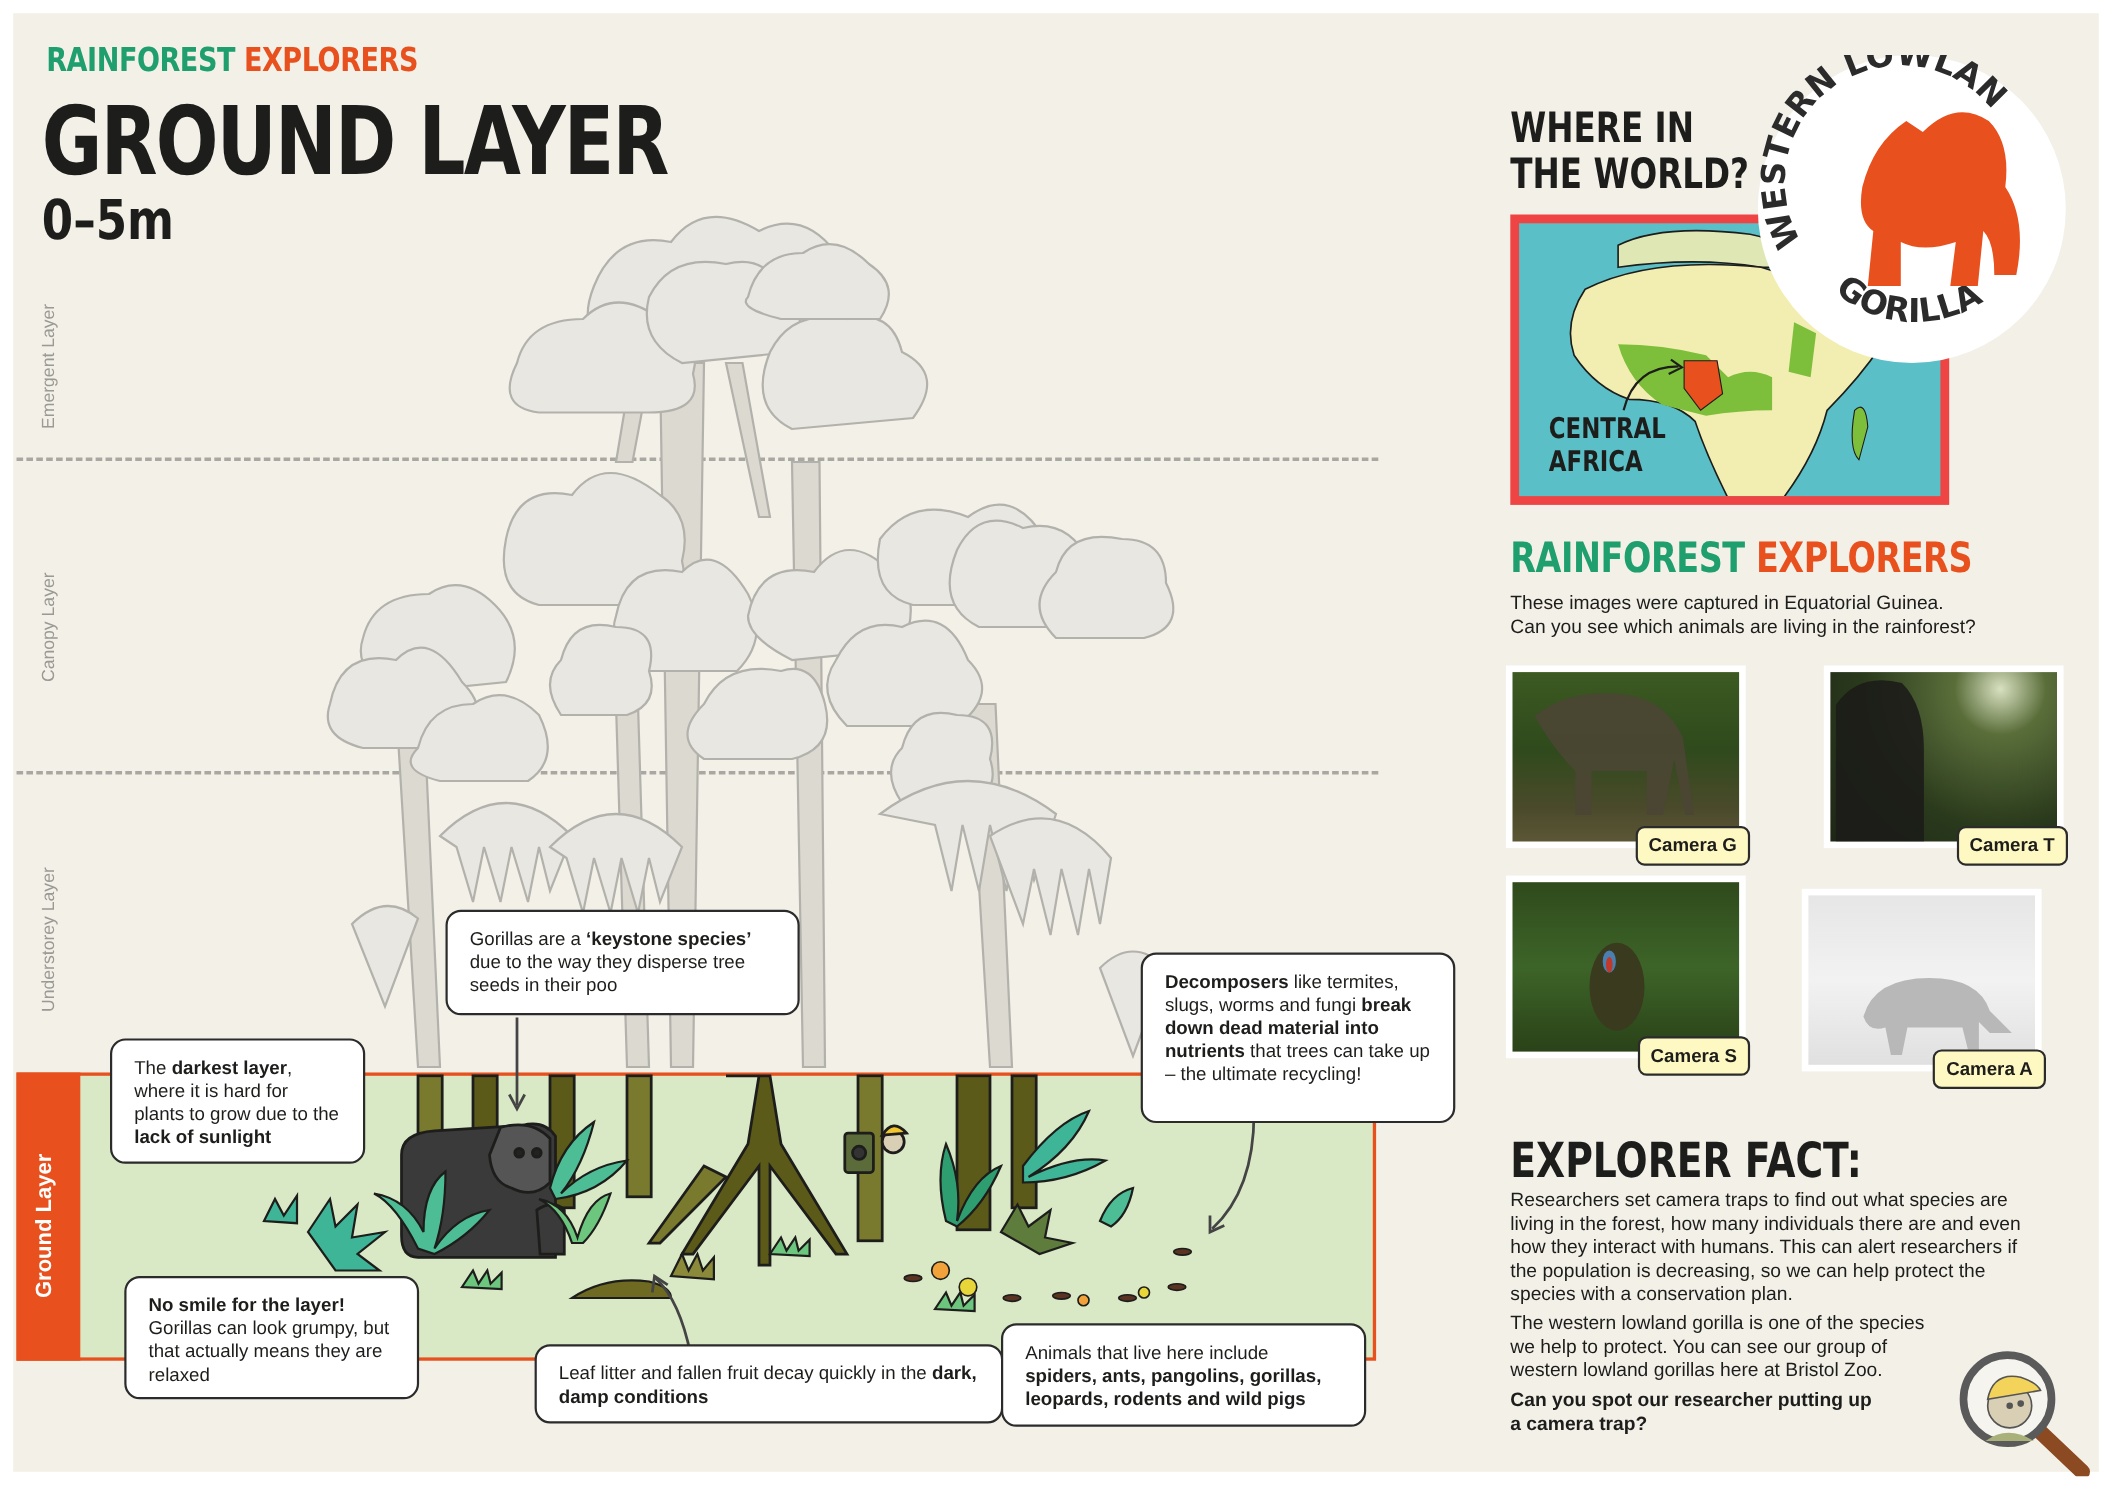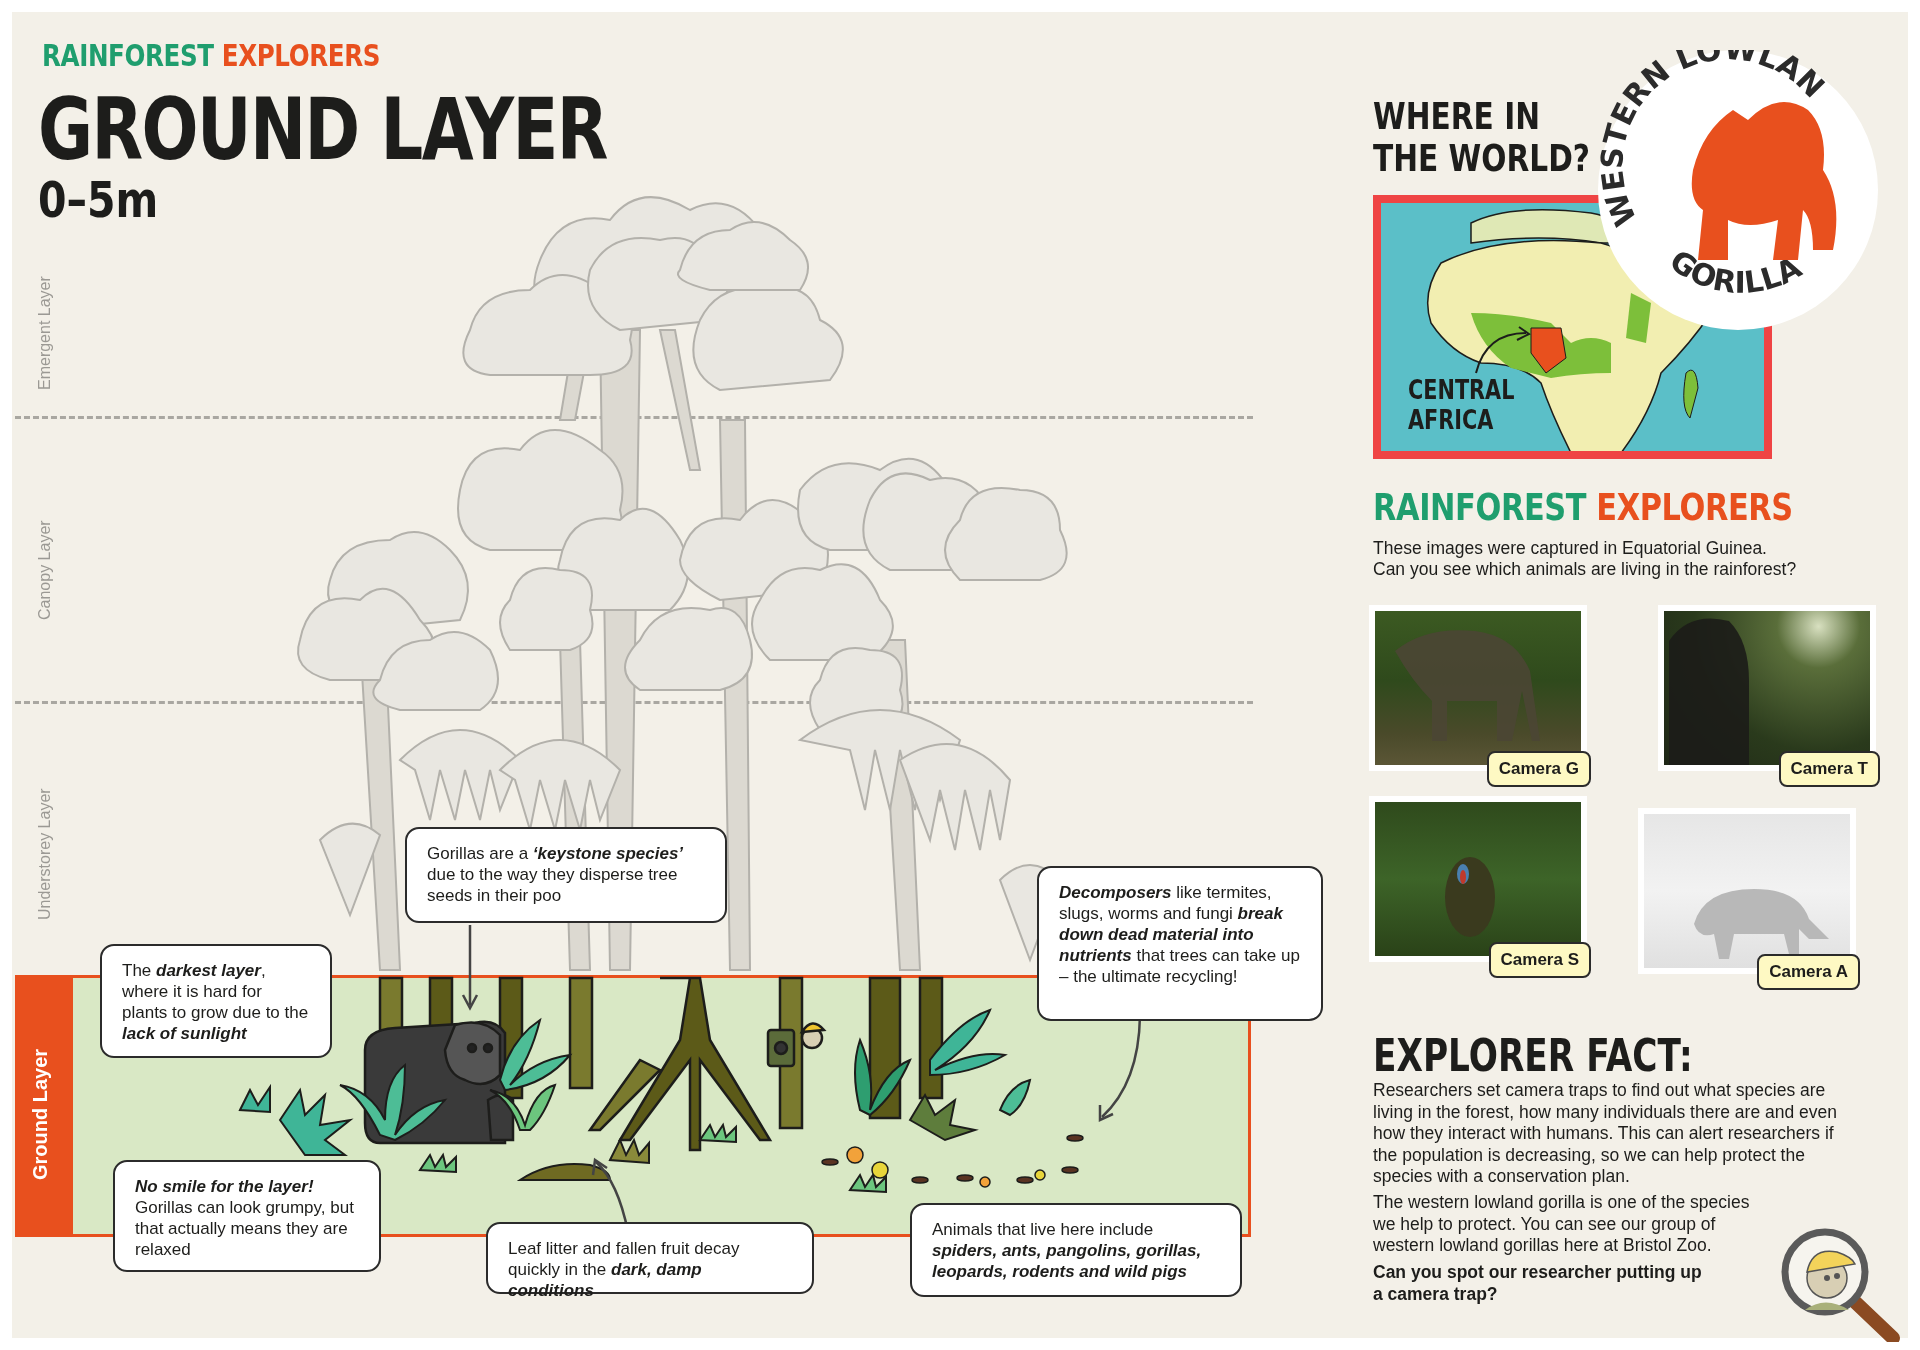--- a/index.html
+++ b/index.html
@@ -10,21 +10,21 @@
   .title{position:absolute;left:38px;top:86px;font-family:"DejaVu Sans",sans-serif;font-weight:bold;font-size:86px;color:#1d1d1b;letter-spacing:-2px;transform:scaleX(0.78);transform-origin:left top;line-height:1;}
   .subtitle{position:absolute;left:38px;top:175px;font-family:"DejaVu Sans",sans-serif;font-weight:bold;font-size:50px;color:#1d1d1b;transform:scaleX(0.82);transform-origin:left top;line-height:1;}
   .layer-label{position:absolute;left:30px;width:30px;color:#9b9994;font-size:16px;white-space:nowrap;}
   .layer-label span{display:block;transform:rotate(-90deg);transform-origin:left top;position:absolute;left:6px;}
   .dash{position:absolute;left:15px;width:1238px;border-top:3px dashed #a9a7a1;height:0;}
   .ground{position:absolute;left:15px;top:975px;width:1236px;height:262px;background:#d9e8c5;border:3px solid #e8501e;box-sizing:border-box;}
   .ground-strip{position:absolute;left:15px;top:975px;width:58px;height:262px;background:#e8501e;}
   .ground-strip span{position:absolute;left:14px;top:205px;transform:rotate(-90deg);transform-origin:left top;color:#fff;font-weight:bold;font-size:20px;white-space:nowrap;}
   .scene{position:absolute;left:0;top:0;}
   .callout{position:absolute;background:#ffffff;border:2.5px solid #2b2b2b;border-radius:14px;box-sizing:border-box;padding:14px 20px;font-size:17px;line-height:21px;color:#1d1d1b;}
-  .callout b{font-weight:bold;font-style:italic;}
+  .callout b{font-weight:bold;}
   .where{position:absolute;left:1373px;top:95px;font-family:"DejaVu Sans",sans-serif;font-weight:bold;font-size:38px;line-height:42px;color:#1d1d1b;transform:scaleX(0.78);transform-origin:left top;}
   .map{position:absolute;left:1373px;top:195px;width:399px;height:264px;background:#ef4444;}
   .map .sea{position:absolute;left:8px;top:8px;width:383px;height:248px;background:#5bbfc8;overflow:hidden;}
   .map .ca{position:absolute;left:35px;top:180px;font-family:"DejaVu Sans",sans-serif;font-weight:bold;font-size:26px;line-height:30px;color:#1d1d1b;transform:scaleX(0.8);transform-origin:left top;}
   .seal{position:absolute;left:1598px;top:50px;width:280px;height:280px;border-radius:50%;background:#ffffff;}
   .re-title{position:absolute;left:1373px;top:485px;font-family:"DejaVu Sans",sans-serif;font-weight:bold;font-size:38px;transform:scaleX(0.8);transform-origin:left top;letter-spacing:-0.5px;}
   .re-title .g{color:#1f9e6e;} .re-title .o{color:#e8501e;}
   .re-desc{position:absolute;left:1373px;top:538px;font-size:17.5px;line-height:21px;color:#1d1d1b;}
   .cam{position:absolute;width:218px;height:166px;background:#fff;}
   .cam .photo{position:absolute;left:6px;top:6px;width:206px;height:154px;}
@@ -175,21 +175,21 @@
 </div>
 <div class="callout" style="left:405px;top:827px;width:322px;height:96px;">
   <span>Gorillas are a </span><b>‘keystone species’</b><span> due to the way they disperse tree seeds in their poo</span>
 </div>
 <div class="callout" style="left:1037px;top:866px;width:286px;height:155px;">
   <b>Decomposers</b><span> like termites, slugs, worms and fungi </span><b>break down dead material into nutrients</b><span> that trees can take up – the ultimate recycling!</span>
 </div>
 <div class="callout" style="left:113px;top:1160px;width:268px;height:112px;">
   <b>No smile for the layer!</b><span> Gorillas can look grumpy, but that actually means they are relaxed</span>
 </div>
-<div class="callout" style="left:486px;top:1222px;width:328px;height:72px;">
+<div class="callout" style="left:486px;top:1222px;width:426px;height:72px;">
   <span>Leaf litter and fallen fruit decay quickly in the </span><b>dark, damp conditions</b>
 </div>
 <div class="callout" style="left:910px;top:1203px;width:332px;height:94px;">
   <span>Animals that live here include </span><b>spiders, ants, pangolins, gorillas, leopards, rodents and wild pigs</b>
 </div>
 
 <div class="where">
   <div>WHERE IN</div>
   <div>THE WORLD?</div>
 </div>

